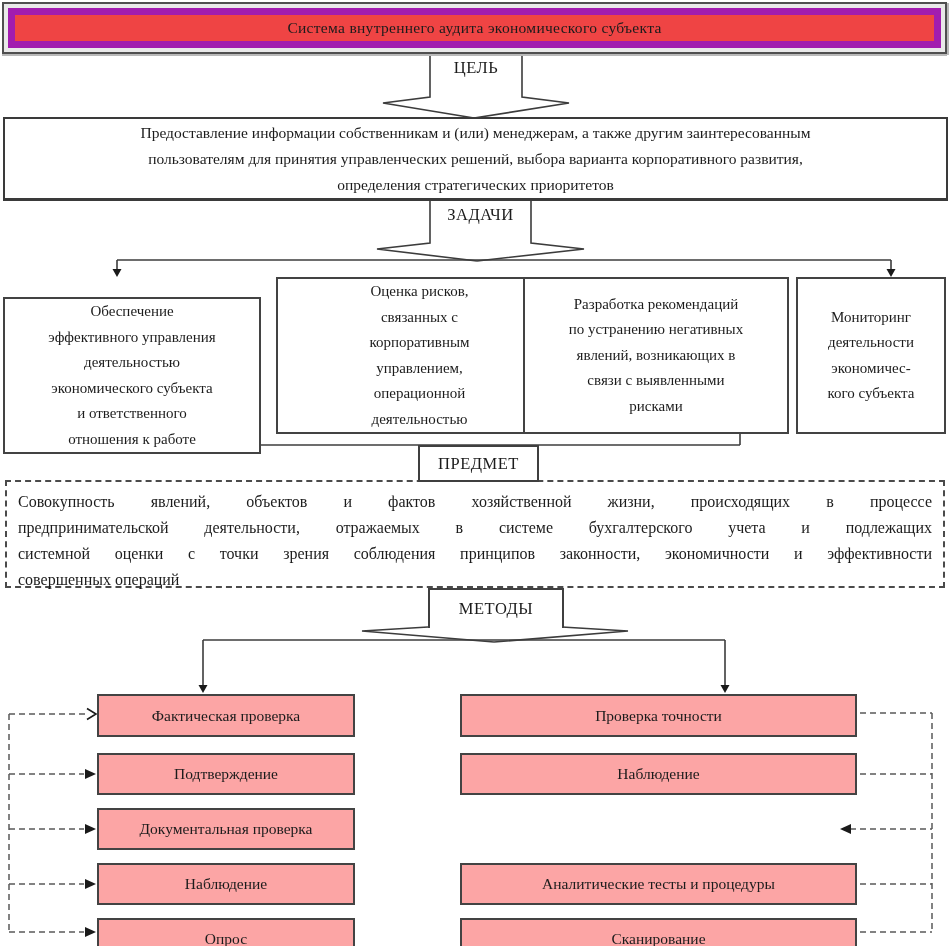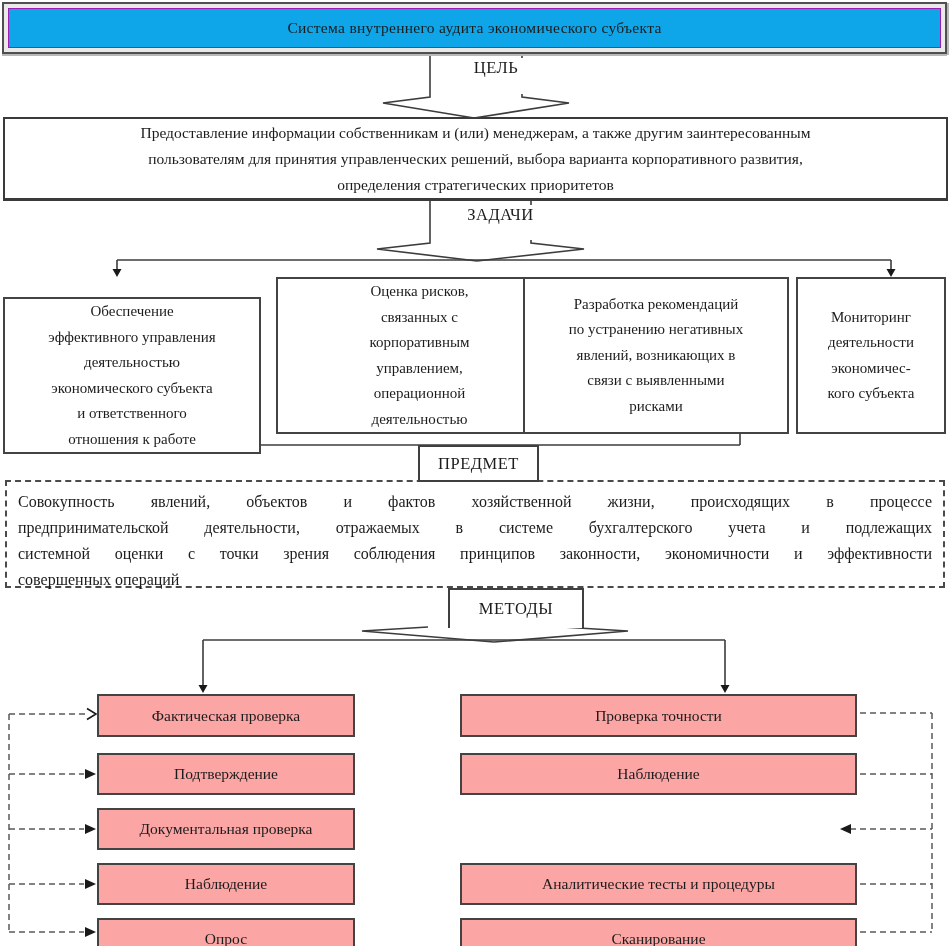--- a/index.html
+++ b/index.html
@@ -11,28 +11,28 @@
   }
   .abs{position:absolute;}
   svg.wires{position:absolute;left:0;top:0;z-index:0;}
   
   .title-frame{
     left:2px;top:2px;width:945px;height:52px;z-index:1;
     border:2px solid #4f4f4f;padding:4px;background:#e9e9e9;
     box-shadow:0 2px 0 #b9b9b9,2px 1px 0 #b9b9b9;
   }
   .title-inner{
-    width:100%;height:100%;border:1px solid #a21caf;background:#0ea5e9;
+    width:100%;height:100%;border:7px solid #a21caf;background:#ef4444;
     display:flex;align-items:center;justify-content:center;
     font-size:15.5px;letter-spacing:.3px;
   }
   
   .flow-label{
     display:flex;align-items:flex-start;justify-content:center;
-    font-size:16.5px;letter-spacing:.5px;z-index:1;background:#fff;margin-left:20px;
+    font-size:16.5px;letter-spacing:.5px;z-index:1;background:#fff;
   }
   .lbl-goal{left:432px;top:58px;width:88px;height:36px;}
   .lbl-tasks{left:432px;top:205px;width:97px;height:35px;}
   .lbl-methods{
     left:428px;top:588px;width:136px;height:40px;
     border:2px solid #3f3f3f;border-bottom:none;
     align-items:center;z-index:2;
   }
   
   .goal-box{

